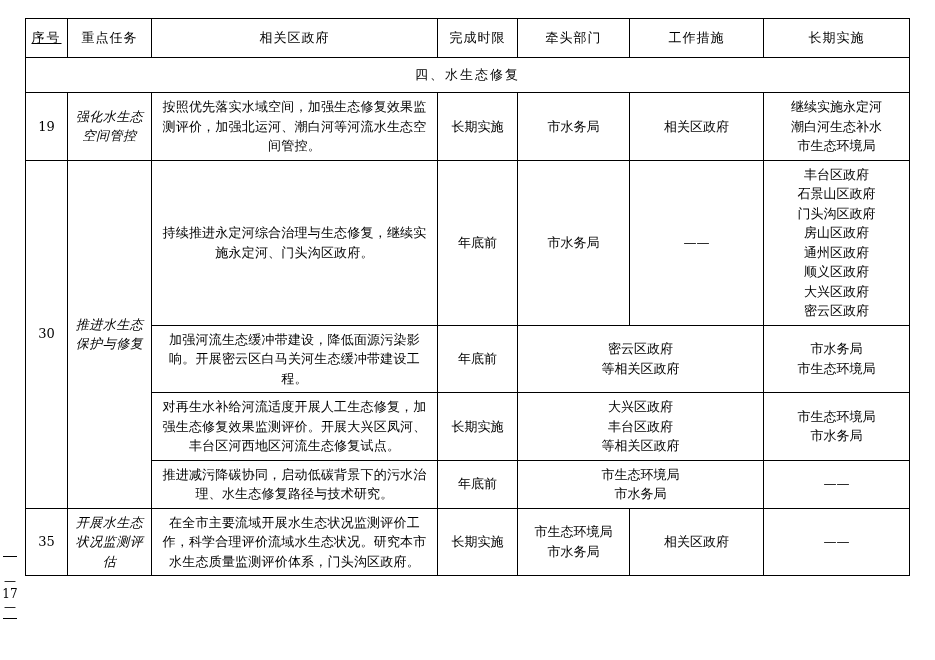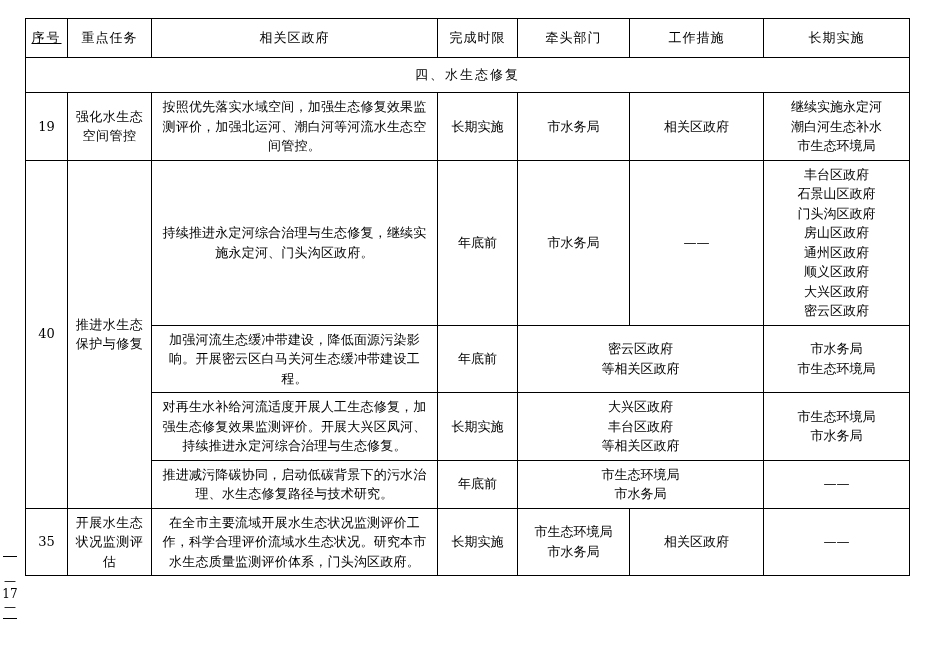--- a/index.html
+++ b/index.html
@@ -65,20 +65,21 @@
     font-size: 13px;
     line-height: 1.85;
     letter-spacing: 0.2px;
     padding: 8px 8px;
   }
   td.task-cell {
     font-size: 13px;
     line-height: 1.8;
     letter-spacing: 0.5px;
     padding: 6px 4px;
+    font-style: italic;
   }
   td.multi {
     line-height: 1.85;
     font-size: 13px;
   }
   .hdr-no      { letter-spacing: 2px; text-decoration: underline; }
   .dash {
     font-size: 13px;
     letter-spacing: 0px;
   }
@@ -158,21 +159,21 @@
         <td>市水务局</td>
         <td>相关区政府</td>
         <td class="multi stack">
           <span>继续实施永定河</span>
           <span>潮白河生态补水</span>
           <span>市生态环境局</span>
         </td>
       </tr>
 
       <tr>
-        <td rowspan="4">40</td>
+        <td rowspan="4">30</td>
         <td rowspan="4" class="task-cell stack">
           <span>推进水生态</span>
           <span>保护与修复</span>
         </td>
         <td class="measure-cell">持续推进永定河综合治理与生态修复，继续实施永定河、门头沟区政府。</td>
         <td>年底前</td>
         <td>市水务局</td>
         <td class="dash">——</td>
         <td class="multi stack">
           <span>丰台区政府</span>
@@ -193,21 +194,21 @@
           <span>密云区政府</span>
           <span>等相关区政府</span>
         </td>
         <td class="multi stack">
           <span>市水务局</span>
           <span>市生态环境局</span>
         </td>
       </tr>
 
       <tr>
-        <td class="measure-cell">对再生水补给河流适度开展人工生态修复，加强生态修复效果监测评价。开展大兴区凤河、持续推进永定河综合治理与生态修复。</td>
+        <td class="measure-cell">对再生水补给河流适度开展人工生态修复，加强生态修复效果监测评价。开展大兴区凤河、丰台区河西地区河流生态修复试点。</td>
         <td>长期实施</td>
         <td colspan="2" class="multi stack">
           <span>大兴区政府</span>
           <span>丰台区政府</span>
           <span>等相关区政府</span>
         </td>
         <td class="multi stack">
           <span>市生态环境局</span>
           <span>市水务局</span>
         </td>

